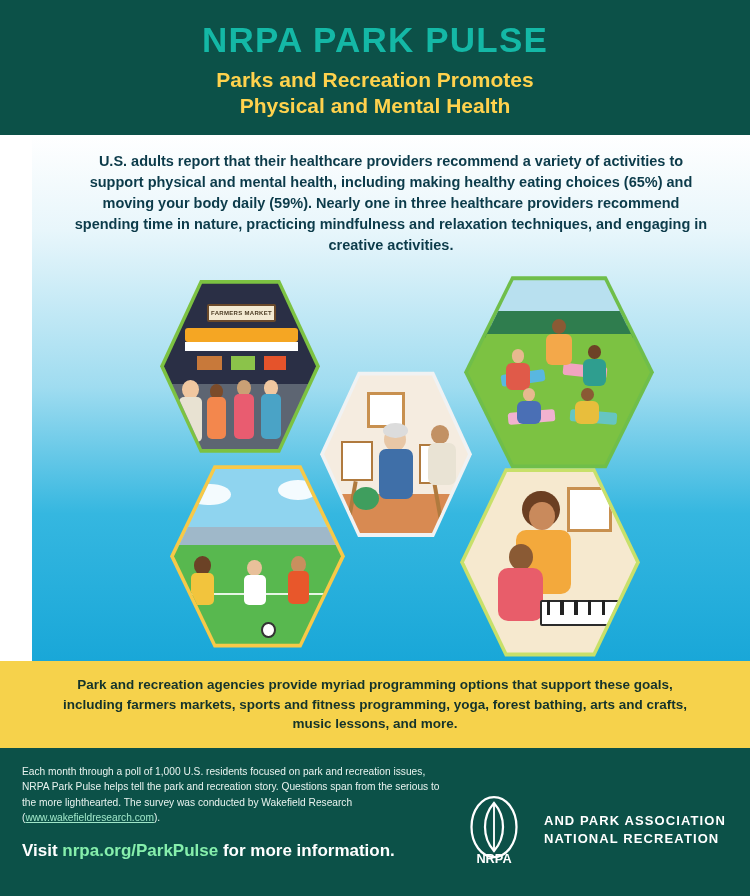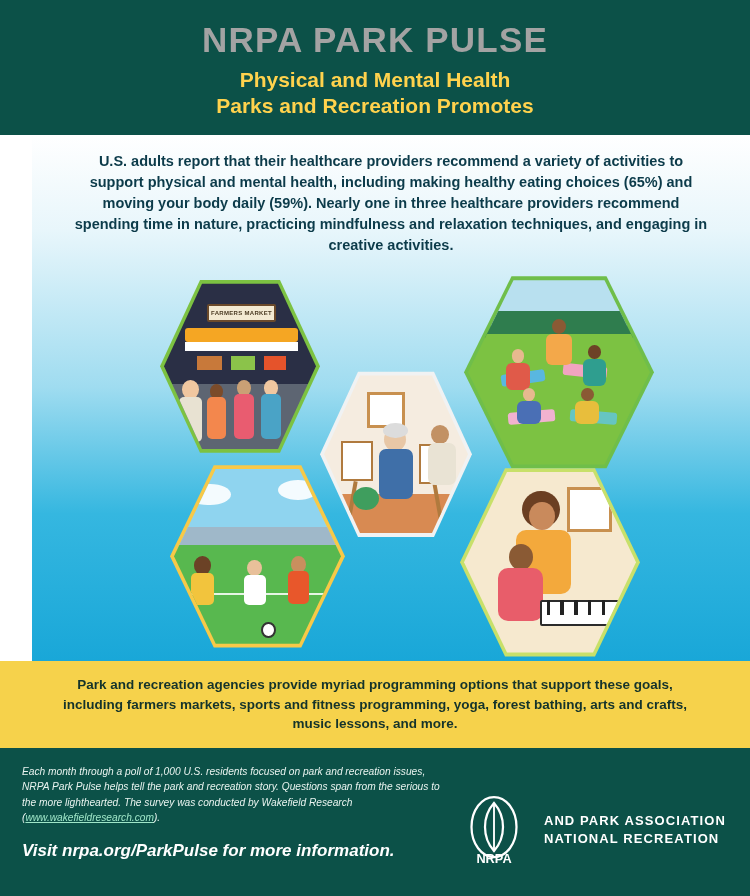--- a/index.html
+++ b/index.html
@@ -19,21 +19,21 @@
   }
 
   
   .header {
     background: #0c5148;
     padding: 22px 20px 16px 20px;
     text-align: center;
     flex: 0 0 auto;
   }
   .header-title {
-    color: #a3a3a3;
+    color: #14b8a6;
     font-size: 35px;
     font-weight: bold;
     letter-spacing: 1.2px;
     line-height: 1.05;
   }
   .header-sub {
     color: #ffd24d;
     font-size: 21px;
     font-weight: bold;
     line-height: 1.25;
@@ -104,34 +104,34 @@
   
   .footer {
     background: #0c5148;
     padding: 16px 22px 14px 22px;
     display: flex;
     align-items: flex-start;
     flex: 0 0 auto;
     position: relative;
     min-height: 148px;
   }
-  .footer-left { width: 420px; font-style: italic; }
+  .footer-left { width: 420px; }
   .footer-fine {
     color: #e8f3ef;
     font-size: 10.2px;
     line-height: 1.5;
   }
   .footer-fine a { color: #9fe6c8; }
   .footer-visit {
     margin-top: 16px;
     color: #ffffff;
     font-size: 17px;
     font-weight: bold;
   }
-  .footer-visit .url { color: #ffffff; }
+  .footer-visit .url { color: #86efac; }
   .footer-right {
     position: absolute;
     right: 24px;
     top: 46px;
     display: flex;
     align-items: center;
     gap: 12px;
   }
   .nrpa-logo {
     width: 76px; height: 72px;
@@ -146,22 +146,22 @@
   }
 </style>
 </head>
 <body>
 
 <div class="infographic">
 
   <div class="header">
     <div class="header-title">NRPA PARK PULSE</div>
     <div class="header-sub">
+      <div>Parks and Recreation Promotes</div>
       <div>Physical and Mental Health</div>
-      <div>Parks and Recreation Promotes</div>
     </div>
   </div>
 
   <div class="body-area">
 
     <div class="intro">U.S. adults report that their healthcare providers recommend a variety of activities to support physical and mental health, including making healthy eating choices (65%) and moving your body daily (59%). Nearly one in three healthcare providers recommend spending time in nature, practicing mindfulness and relaxation techniques, and engaging in creative activities.</div>
 
     <div class="hex-cluster">
 
       <div class="hex hex-market">

